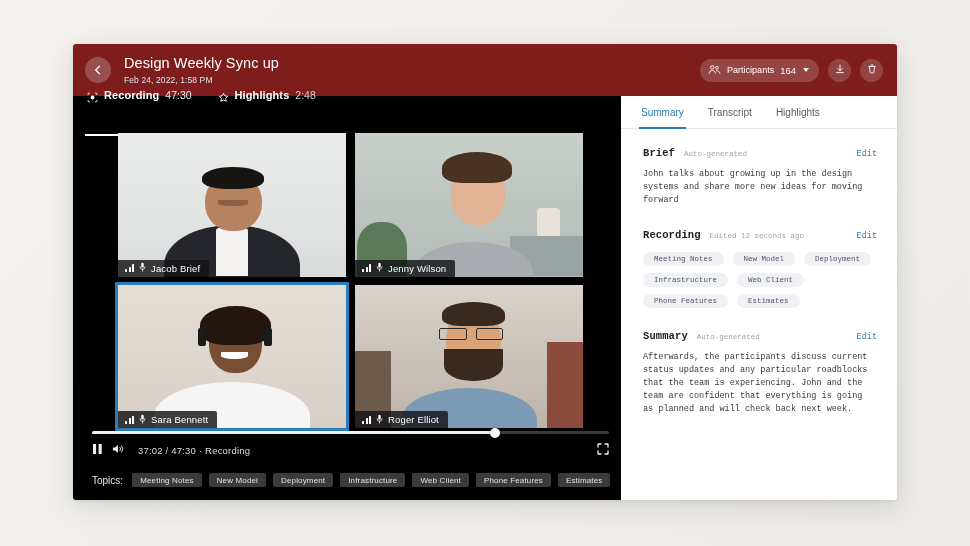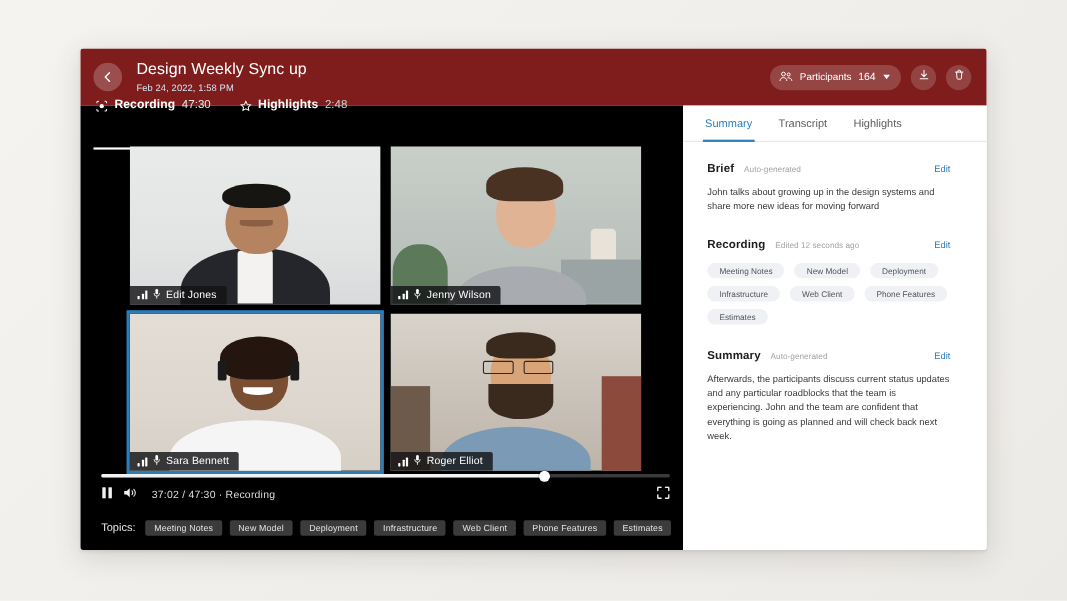--- a/index.html
+++ b/index.html
@@ -138,21 +138,21 @@
     height:33px; flex:0 0 33px; display:flex; align-items:stretch; gap:0;
     border-bottom:1px solid #e6e6e6; padding-left:8px;
   }
   .ptab {
     display:flex; align-items:center; padding:0 12px;
     font-size:10px; color:#5c5c5c; cursor:pointer; position:relative;
   }
   .ptab.active { color:#2b7cba; }
   .ptab.active::after { content:""; position:absolute; left:10px; right:10px; bottom:-1px; height:2px; background:#2b7cba; }
 
-  .panel-scroll { flex:1 1 auto; overflow:hidden; padding: 18px 33px 10px 22px; }
+  .panel-scroll { flex:1 1 auto; overflow:hidden; padding: 18px 20px 10px 22px; font-family: Liberation Mono, monospace; }
 
   .sec-head { display:flex; align-items:baseline; gap:9px; }
   .sec-title { font-size:10.5px; font-weight:bold; color:#1d1d1d; letter-spacing:.1px; }
   .sec-meta { font-size:7.5px; color:#a3a3a3; }
   .sec-edit { margin-left:auto; font-size:8.5px; color:#2b7cba; cursor:pointer; }
 
   .sec-body { font-size:8.5px; line-height:13px; color:#3a3a3a; margin-top:9px; }
   .sec-body p + p { margin-top:11px; }
 
   .kw-wrap { margin-top:11px; display:flex; flex-wrap:wrap; gap:7px 9px; }
@@ -257,21 +257,21 @@
                   <i></i>
                   <i></i>
                   <i></i>
                 </span>
               <span>
                 <svg width="7" height="10" viewBox="0 0 8 11">
                     <rect x="2.6" y="0.6" width="2.8" height="5.6" rx="1.4" fill="#fff"></rect>
                     <path d="M1.2 5.3a2.8 2.8 0 0 0 5.6 0M4 8.1v2.2" stroke="#fff" stroke-width=".9" fill="none" stroke-linecap="round"></path>
                   </svg>
               </span>
-              <span>Edit Jones</span>
+              <span>Jacob Brief</span>
             </div>
           </div>
 
           <div class="tile">
             <div class="bg" style="background:linear-gradient(180deg,#c9cfc9 0%,#bfc6c1 45%,#b4bcb8 100%)">
               <div class="ph">
                 <div style="position:absolute;left:1%;top:62%;width:22%;height:38%;background:#5c7a5a;border-radius:45% 45% 0 0"></div>
                 <div style="position:absolute;left:80%;top:52%;width:10%;height:20%;background:#e8e2d8;border-radius:4px 4px 0 0"></div>
                 <div style="position:absolute;left:68%;top:72%;width:32%;height:28%;background:#9aa4a5"></div>
                 <div class="body2" style="left:26%;top:76%;width:52%;height:30%;background:#a8acb1"></div>

